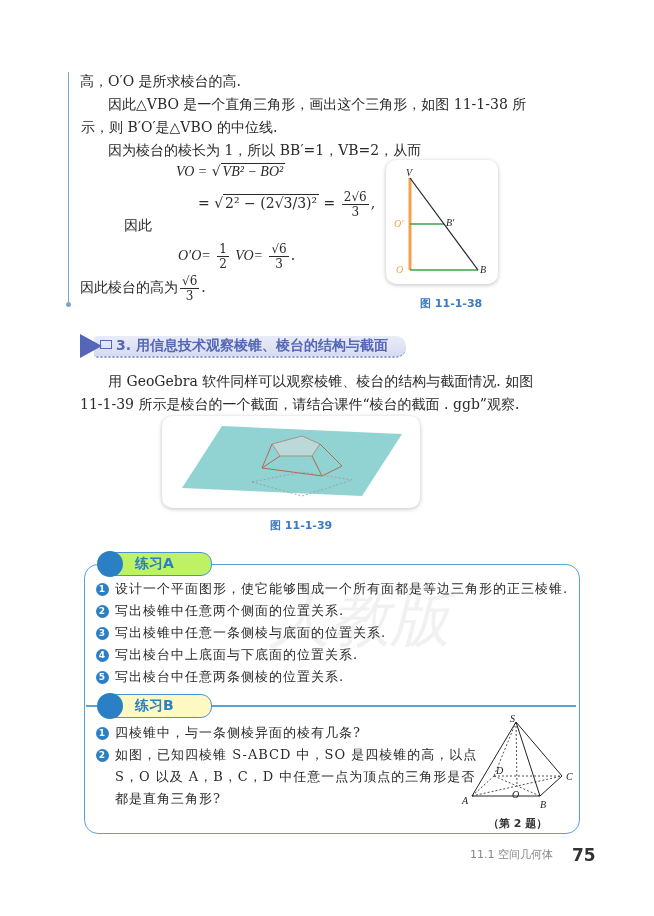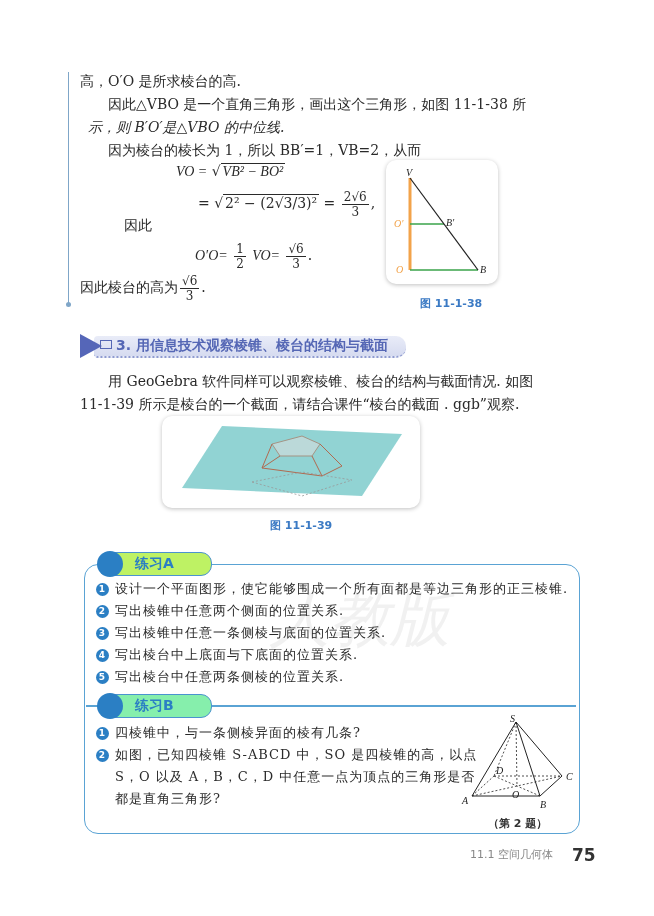--- a/index.html
+++ b/index.html
@@ -51,41 +51,41 @@
   .watermark { left: 270px; top: 580px; font-size: 60px; color: rgba(200,200,200,0.25); font-style: italic; }
 </style>
 </head>
 <body>
 
 <div class="abs margin-line"></div>
 <div class="abs margin-dot"></div>
 
 <div class="abs txt" style="left:80px; top:70px;">高，O′O 是所求棱台的高.</div>
 <div class="abs txt" style="left:108px; top:93px;">因此△VBO 是一个直角三角形，画出这个三角形，如图 11-1-38 所</div>
-<div class="abs txt" style="left:88px; top:116px;font-style:italic;">示，则 B′O′是△VBO 的中位线.</div>
+<div class="abs txt" style="left:81px; top:116px;">示，则 B′O′是△VBO 的中位线.</div>
 <div class="abs txt" style="left:108px; top:139px;">因为棱台的棱长为 1，所以 BB′=1，VB=2，从而</div>
 
 <div class="abs txt" style="left:176px; top:160px;">
   <span class="it">VO =</span>
   <span>√</span><span class="sqrt it">VB² − BO²</span>
 </div>
 
 <div class="abs txt" style="left:198px; top:188px; line-height:30px;">
   <span>=</span>
   <span>√</span><span class="sqrt">2² − (2√3/3)²</span>
   <span>=</span>
   <span class="frac">
     <span class="num">2√6</span>
     <span>3</span>
   </span>,
 </div>
 
 <div class="abs txt" style="left:80px; top:214px;margin-left:44px;">因此</div>
 
-<div class="abs txt" style="left:178px; top:240px; line-height:30px;margin-left:17px;">
+<div class="abs txt" style="left:178px; top:240px; line-height:30px;">
   <span class="it">O′O=</span>
   <span class="frac">
     <span class="num">1</span>
     <span>2</span>
   </span>
   <span class="it">VO=</span>
   <span class="frac">
     <span class="num">√6</span>
     <span>3</span>
   </span>.
@@ -149,21 +149,21 @@
 </div>
 
 <div class="abs" style="left:96px; top:578px;">
   <div class="q"><span class="num-circle">1</span><span>设计一个平面图形，使它能够围成一个所有面都是等边三角形的正三棱锥.</span></div>
   <div class="q"><span class="num-circle">2</span><span>写出棱锥中任意两个侧面的位置关系.</span></div>
   <div class="q"><span class="num-circle">3</span><span>写出棱锥中任意一条侧棱与底面的位置关系.</span></div>
   <div class="q"><span class="num-circle">4</span><span>写出棱台中上底面与下底面的位置关系.</span></div>
   <div class="q"><span class="num-circle">5</span><span>写出棱台中任意两条侧棱的位置关系.</span></div>
 </div>
 
-<div class="abs badge" style="left:98px; top:694px; width:112px; background:#86efac;">
+<div class="abs badge" style="left:98px; top:694px; width:112px; background:#fef9c3;">
   <div class="badge-icon"></div>
   <div class="badge-label">练习B</div>
 </div>
 
 <div class="abs" style="left:96px; top:722px;">
   <div class="q"><span class="num-circle">1</span><span>四棱锥中，与一条侧棱异面的棱有几条?</span></div>
   <div class="q"><span class="num-circle">2</span><span>如图，已知四棱锥 S-ABCD 中，SO 是四棱锥的高，以点</span></div>
   <div class="q" style="padding-left:19px;">S，O 以及 A，B，C，D 中任意一点为顶点的三角形是否</div>
   <div class="q" style="padding-left:19px;">都是直角三角形?</div>
 </div>

